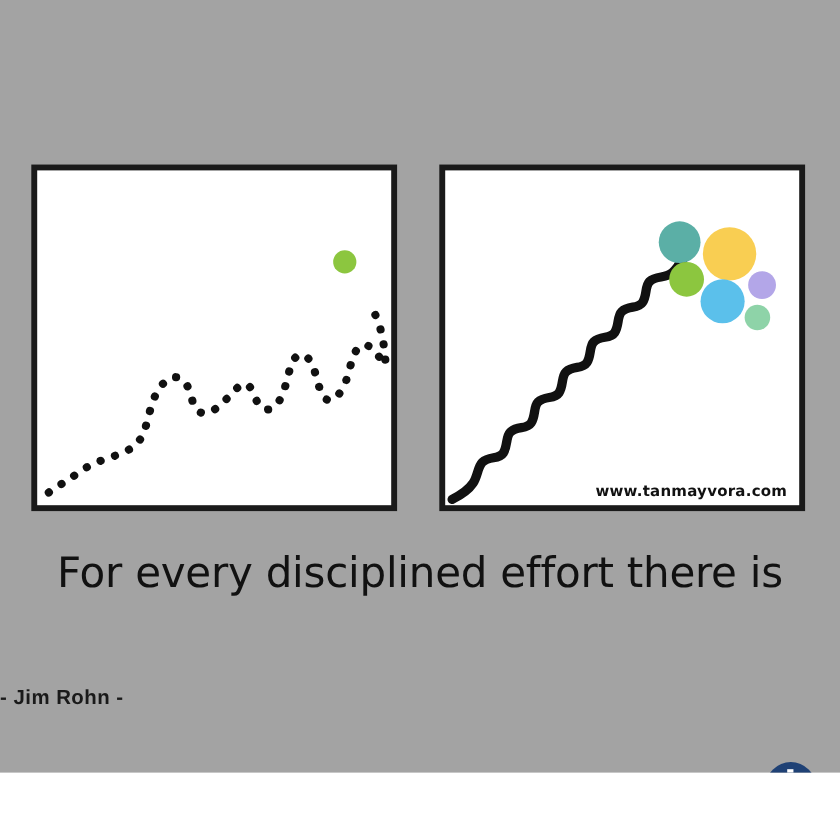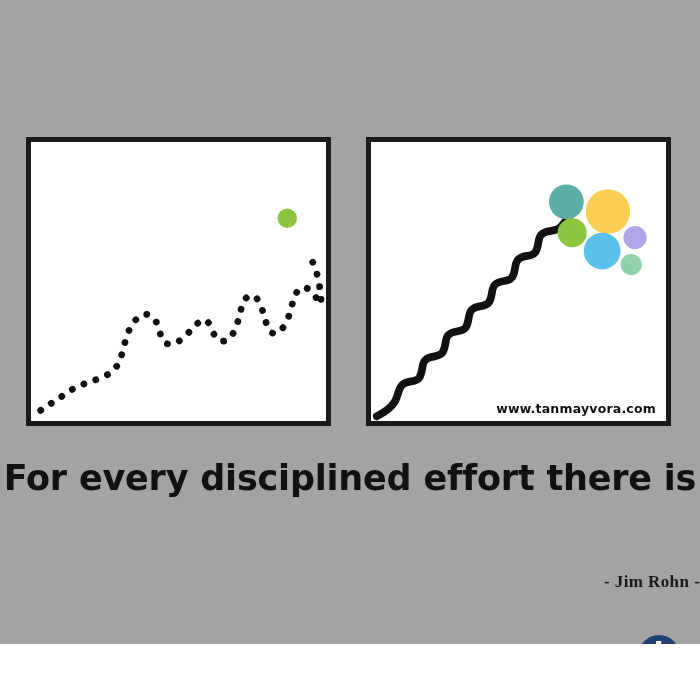--- a/index.html
+++ b/index.html
@@ -45,32 +45,32 @@
   }
 
   #quote {
     position: absolute;
     left: 0;
     top: 455px;
     width: 700px;
     text-align: center;
     font-family: "DejaVu Sans", sans-serif;
     font-size: 35px;
-    font-weight: 700;
+    font-weight: 400;
     line-height: 1.33;
     color: #111111;
     letter-spacing: -0.2px;
   }
   #attribution {
     position: absolute;
     left: 0;
     top: 572px;
     width: 700px;
-    text-align: right;
-    font-family: Liberation Serif, serif;
+    text-align: left;
+    font-family: Liberation Sans, sans-serif;
     font-size: 17px;
     font-weight: 600;
     color: #1a1a1a;
     letter-spacing: 0.4px;
   }
   #logo {
     position: absolute;
     left: 634px;
     top: 631px;
     width: 50px;

